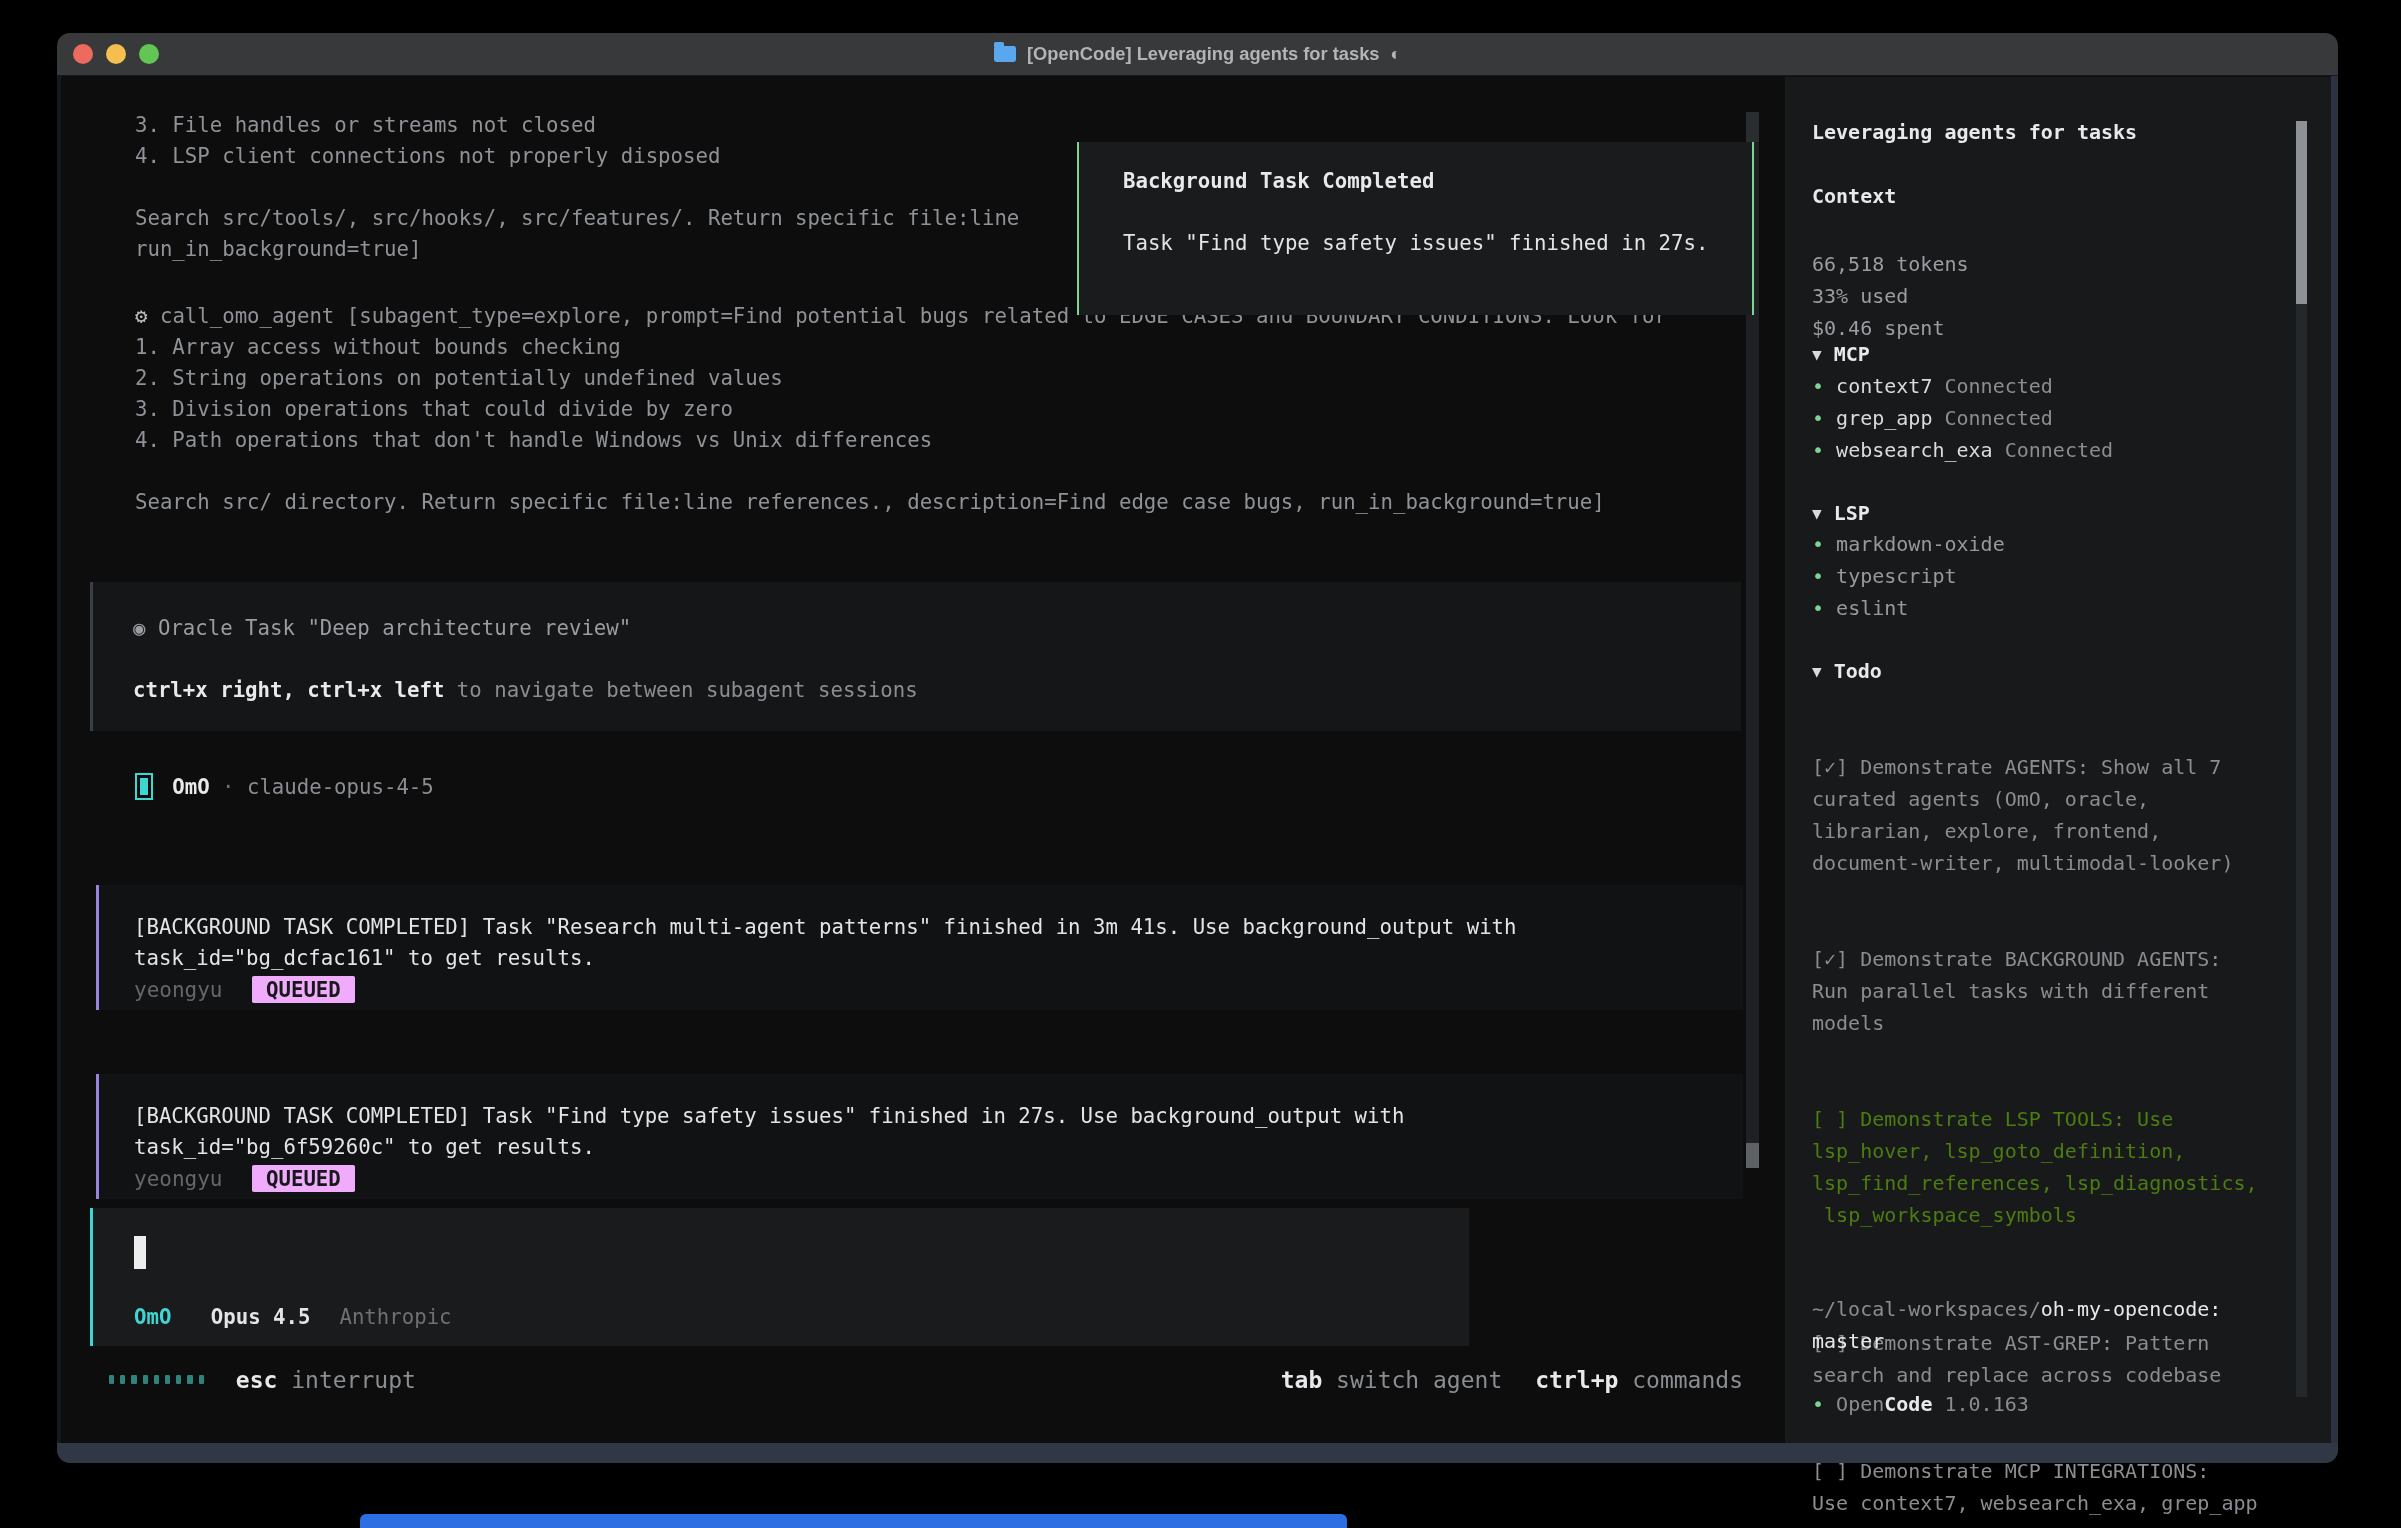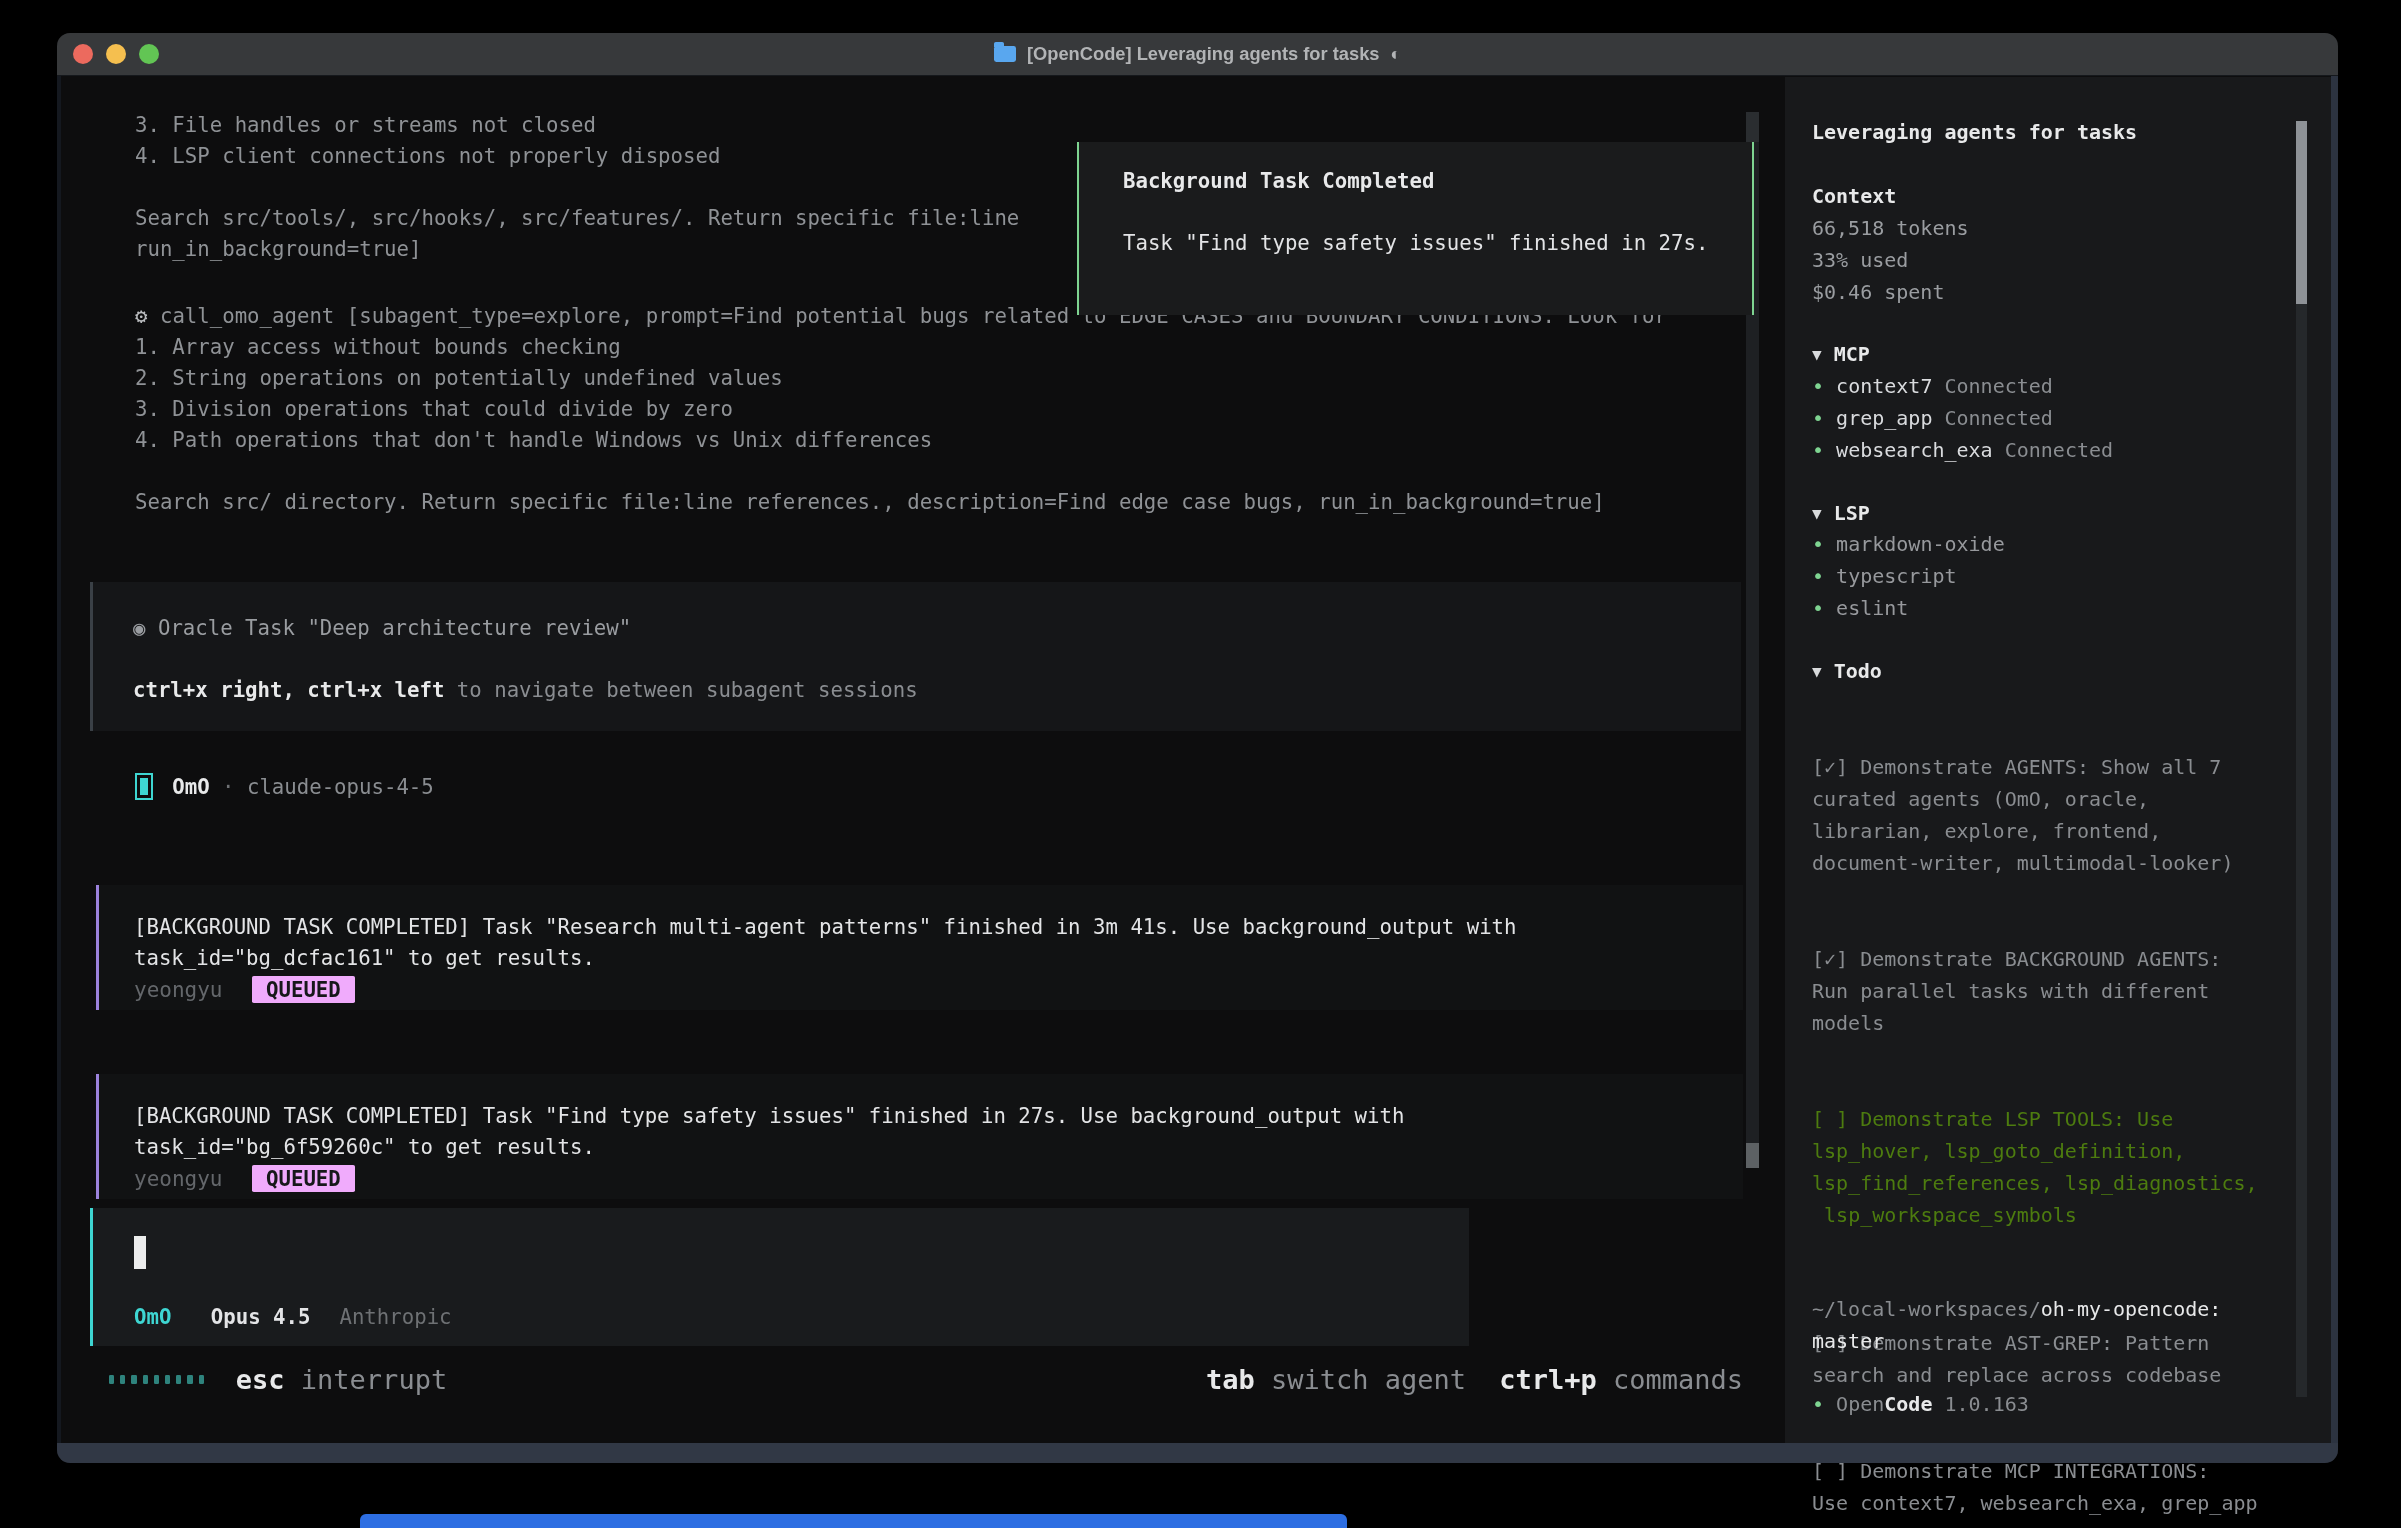--- a/index.html
+++ b/index.html
@@ -68,33 +68,33 @@
   .cursor { position:absolute; left:41px; top:28px; width:12.4px; height:32.5px; background:#eceded; }
   .composer .crow { position:absolute; left:41px; bottom:13px; font-size:20.7px; line-height:31px; }
   .composer .cagent { color:#3ed6d2; font-weight:bold; }
   .composer .cmodel { color:#e3e4e6; font-weight:bold; margin-left:27px; }
   .composer .cprov  { color:#6e7174; margin-left:16.5px; }
 
   .statusbar { position:absolute; left:109px; top:1364px; width:1634px; height:31px;
                display:flex; align-items:center; }
   .dots { display:flex; gap:5.9px; align-items:center; }
   .dots i { width:5.3px; height:8.9px; border-radius:1.2px; background:#2e837d; }
-  .hint { font-size:27px; }
+  .hint { font-size:23px; }
   .hint .k { color:#e8e9ea; font-weight:bold; }
   .hint .a { color:#8a8d91; }
   .h-esc { margin-left:32px; }
   .spacer { flex:1; }
   .h-cmd { margin-left:33px; }
 
   
   .sidebar { position:absolute; left:1785px; top:77px; width:546px; height:1366px; background:#18191b; }
   .srow { position:absolute; left:27px; font-size:20px; line-height:32px; white-space:pre; }
   .s-title { font-weight:bold; color:#e8e9ea; }
   .s-head  { font-weight:bold; color:#e8e9ea; }
-  .s-dim   { color:#9a9da1; }
+  .s-dim   { color:#9a9da1;margin-top:36px; }
   .tri { display:inline-block; font-size:16px; transform:translateY(-1.2px); color:#d8dadc; }
   .dot { color:#7ed491; }
   .iname { color:#d9dbde; }
   .istat { color:#8a8d91; }
   .lname { color:#97999d; }
   .todo-list { position:absolute; left:27px; top:610px; width:508px; font-size:20px; line-height:32px; white-space:pre-wrap; }
   .todo-item { color:#8a8d91; }
   .t-active { color:#4d7c0f; }
   .gap-top { margin-top:32px; }
   .ws-prefix { color:#8a8d91; }

